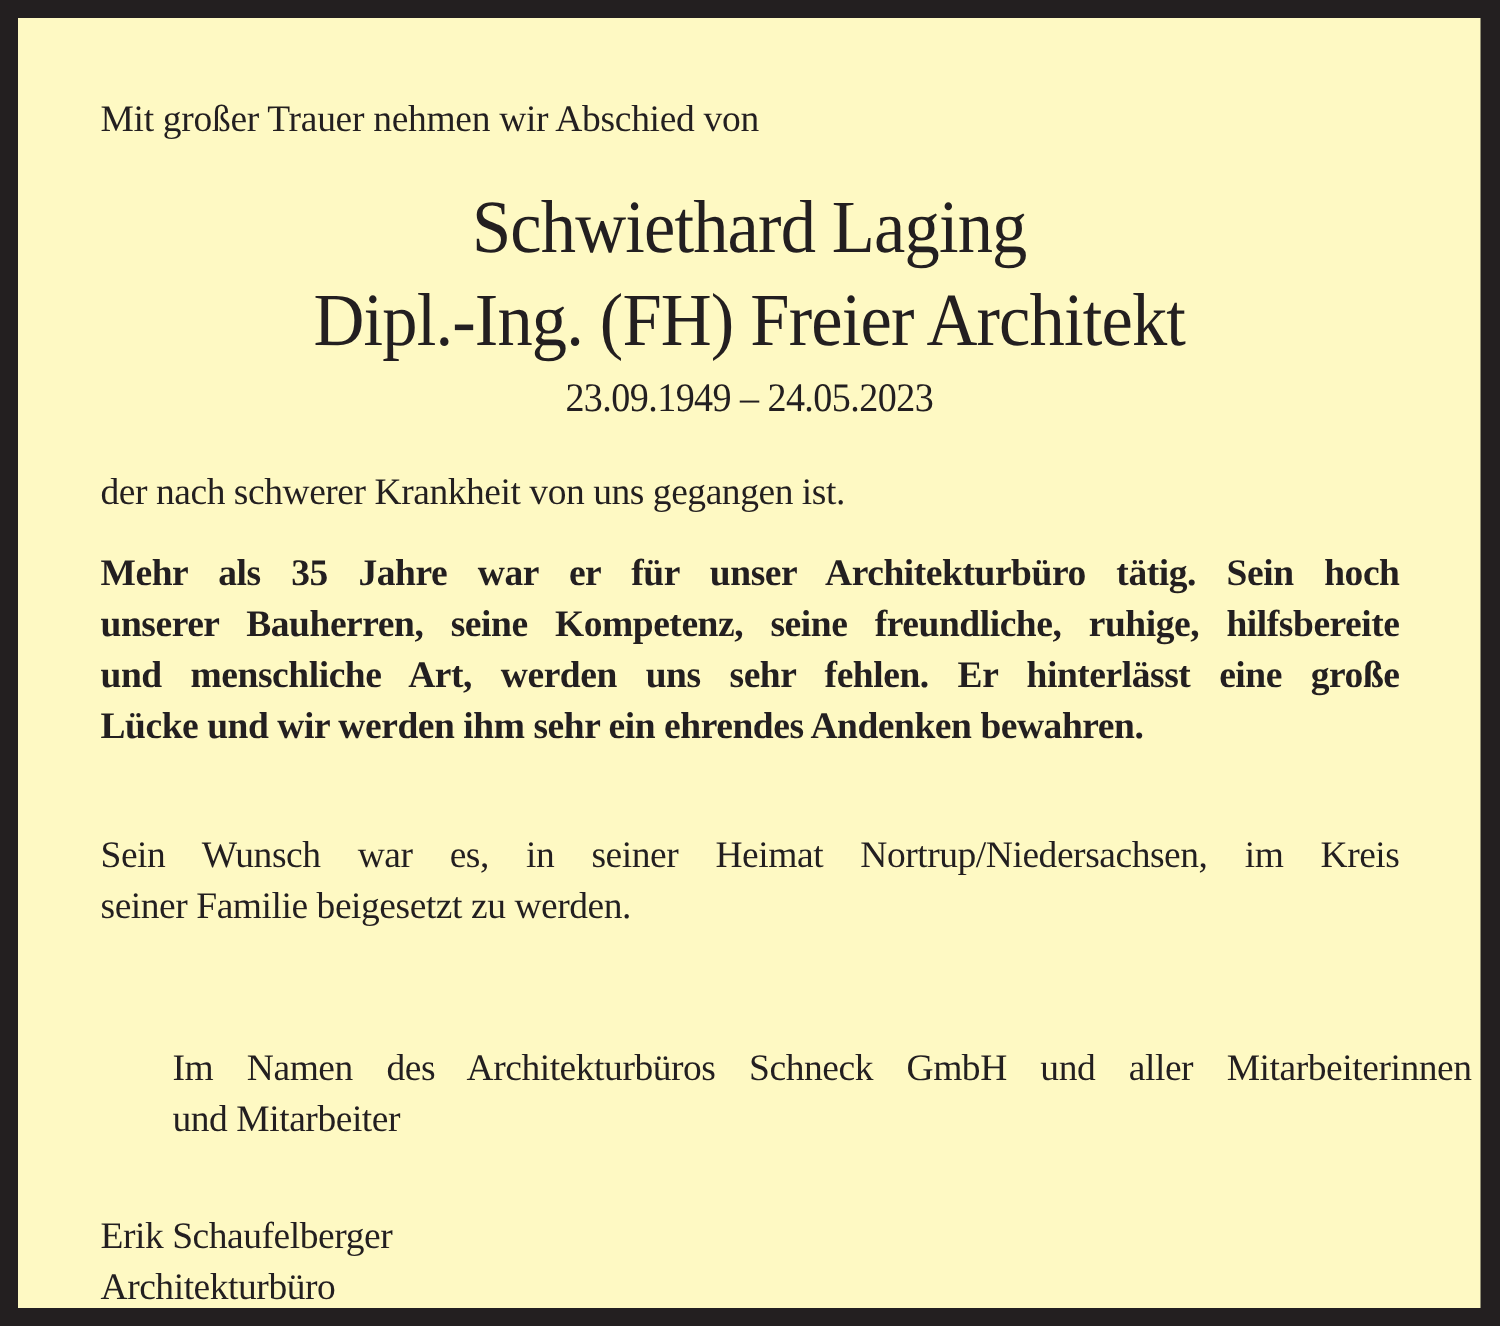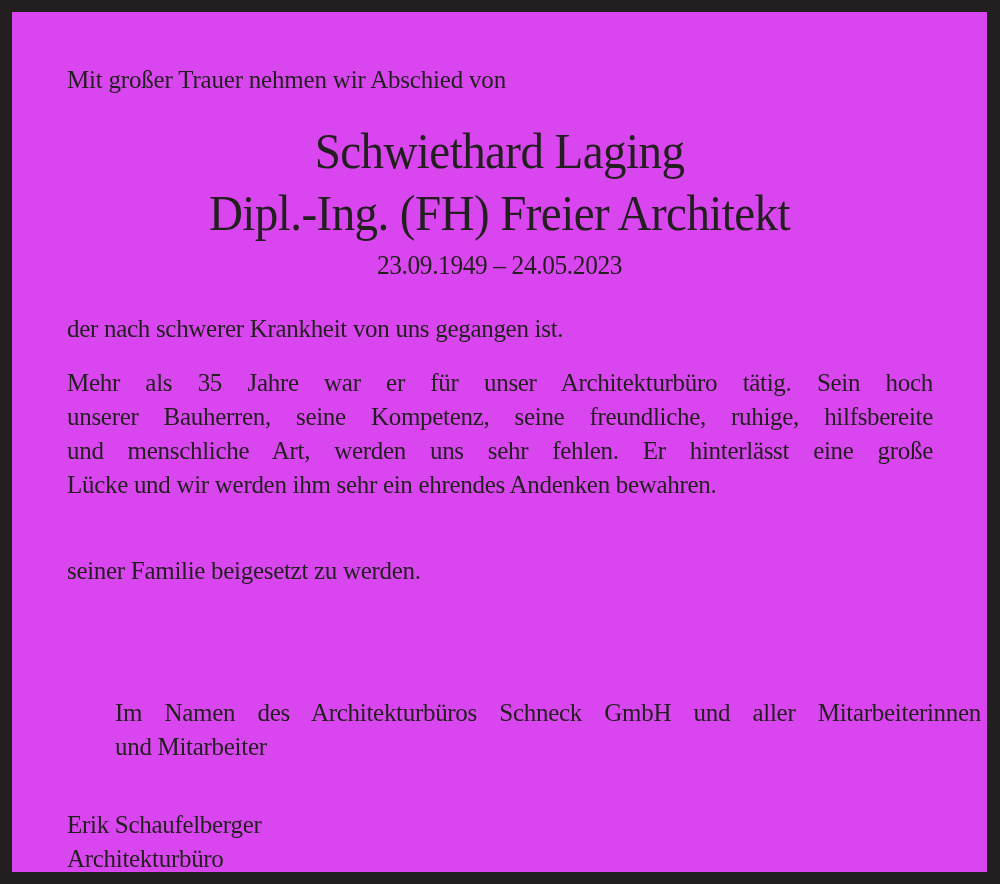--- a/index.html
+++ b/index.html
@@ -6,21 +6,21 @@
     body {
       width: 1000px; height: 884px;
       background: #231f20;
       position: relative;
       overflow: hidden;
     }
     .page {
       position: absolute;
       left: 12px; top: 12px;
       width: 975px; height: 860px;
-      background: #d946ef;
+      background: #fef9c3;
       color: #231f20;
       font-family: "Liberation Serif", "DejaVu Serif", serif;
     }
     .line { position: absolute; white-space: nowrap; }
     .intro { left: 55px; top: 54px; font-size: 25px; letter-spacing: -0.2px; }
     .name {
       left: 0; width: 975px; text-align: center;
       font-size: 50px; letter-spacing: -0.6px;
       transform: scaleX(0.94);
     }
@@ -36,21 +36,21 @@
       left: 55px; width: 866px;
       font-size: 25px; line-height: 34px;
       letter-spacing: -0.3px;
     }
     .para .row { display: block; white-space: nowrap; }
     .para .row.justify {
       text-align: justify; text-align-last: justify;
       white-space: normal;
     }
     .p1 { top: 300px; }
-    .p2 { top: 354px; }
+    .p2 { top: 354px; font-weight: bold; }
     .p3 { top: 542px; }
     .p4 { top: 630px; }
     .p5 { top: 684px; margin-left: 48px; }
     .p6 { top: 796px; }
   </style>
 </head>
 <body>
 
 <div class="page">
   <div class="line intro">Mit großer Trauer nehmen wir Abschied von</div>
@@ -64,20 +64,21 @@
   </div>
 
   <div class="para p2">
     <span class="row justify">Mehr als 35 Jahre war er für unser Architekturbüro tätig. Sein hoch</span>
     <span class="row justify">unserer Bauherren, seine Kompetenz, seine freundliche, ruhige, hilfsbereite</span>
     <span class="row justify">und menschliche Art, werden uns sehr fehlen. Er hinterlässt eine große</span>
     <span class="row">Lücke und wir werden ihm sehr ein ehrendes Andenken bewahren.</span>
   </div>
 
   <div class="para p3">
+    <span class="row justify">Sein Wunsch war es, in seiner Heimat Nortrup/Niedersachsen, im Kreis</span>
     <span class="row">seiner Familie beigesetzt zu werden.</span>
   </div>
 
 
   <div class="para p5">
     <span class="row justify">Im Namen des Architekturbüros Schneck GmbH und aller Mitarbeiterinnen</span>
     <span class="row">und Mitarbeiter</span>
   </div>
 
   <div class="para p6">

